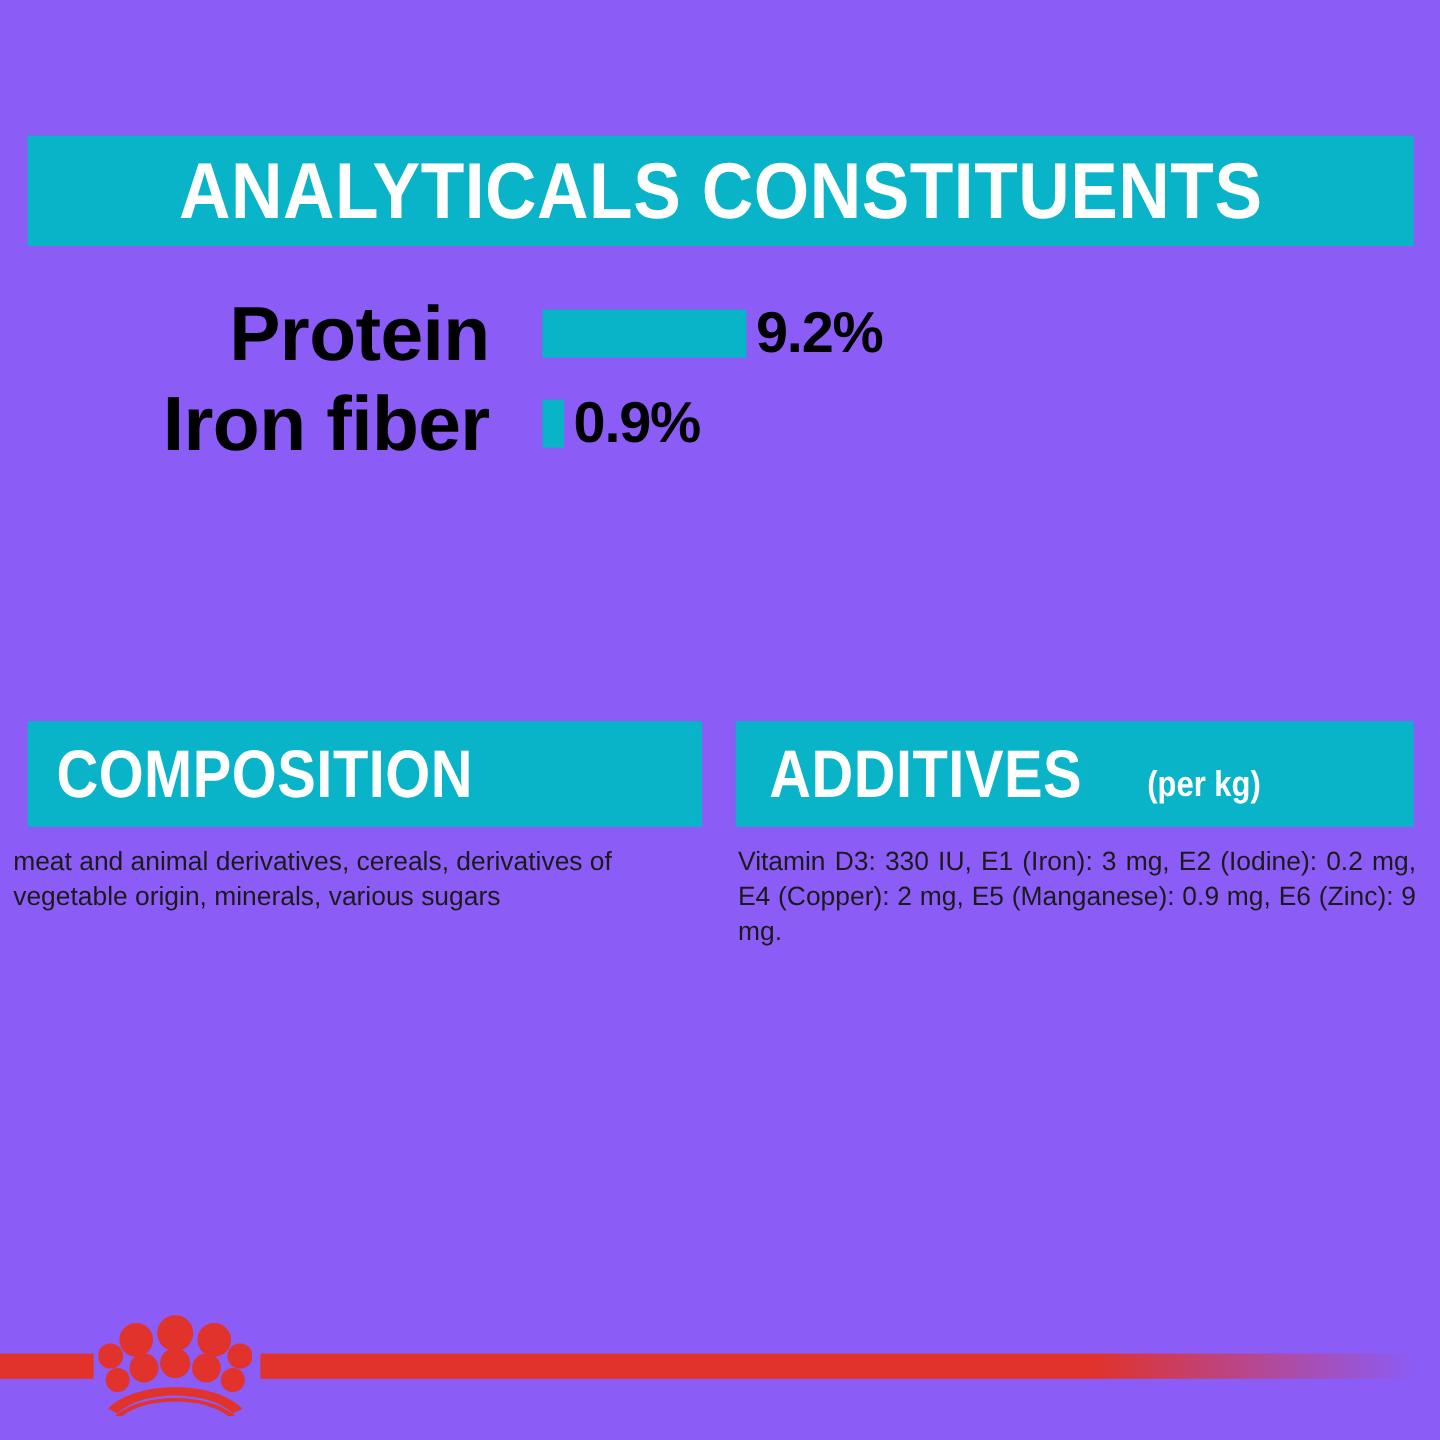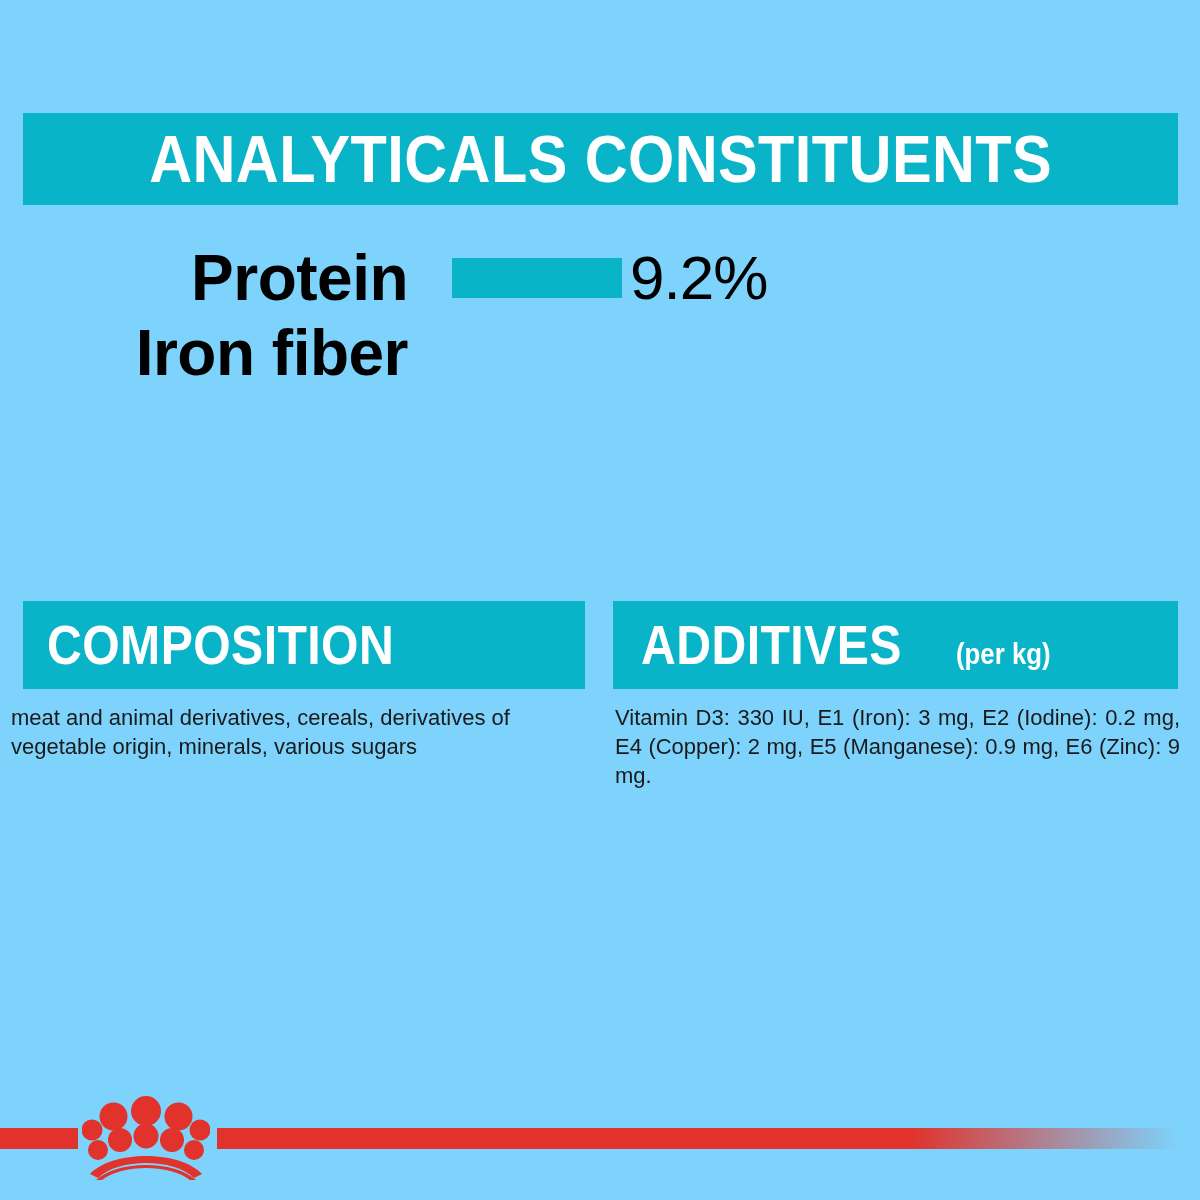--- a/index.html
+++ b/index.html
@@ -11,21 +11,21 @@
     height: 1200px;
     background: #ffffff;
     font-family: "Liberation Sans", sans-serif;
     -webkit-font-smoothing: antialiased;
     overflow: hidden;
   }
   .page {
     position: relative;
     width: 1200px;
     height: 1200px;
-    background: #7dd3fc;
+    background: #8b5cf6;
   }
 
   
   .band {
     position: absolute;
     background: #0AB4C8;
     display: flex;
     align-items: center;
     box-sizing: border-box;
   }
@@ -83,22 +83,22 @@
     display: flex;
     align-items: center;
   }
   .nutrition-bar {
     height: 40px;
     background: #0AB4C8;
     flex: none;
   }
   .nutrition-value {
     margin-left: 8px;
-    font-size: 62px;
-    font-weight: 400;
+    font-size: 48px;
+    font-weight: 700;
     color: #000000;
     line-height: 1;
     letter-spacing: -1px;
     white-space: nowrap;
   }
 
   
   #composition-band {
     left: 23px;
     top: 601px;
@@ -196,20 +196,24 @@
       <span class="nutrition-label">Protein</span>
       <span class="nutrition-bar-wrap">
         <span class="nutrition-bar" id="bar-0" style="width: 170px;"></span>
         <span class="nutrition-value">9.2%</span>
       </span>
     </div>
 
 
     <div class="nutrition-row">
       <span class="nutrition-label">Iron fiber</span>
+      <span class="nutrition-bar-wrap">
+        <span class="nutrition-bar" id="bar-2" style="width: 18px;"></span>
+        <span class="nutrition-value">0.9%</span>
+      </span>
     </div>
 
   </div>
 
   <div class="band" id="composition-band">
     <span class="band-title">COMPOSITION</span>
   </div>
   <div class="body-text" id="composition-text">meat and animal derivatives, cereals, derivatives of vegetable origin, minerals, various sugars</div>
 
   <div class="band" id="additives-band">

